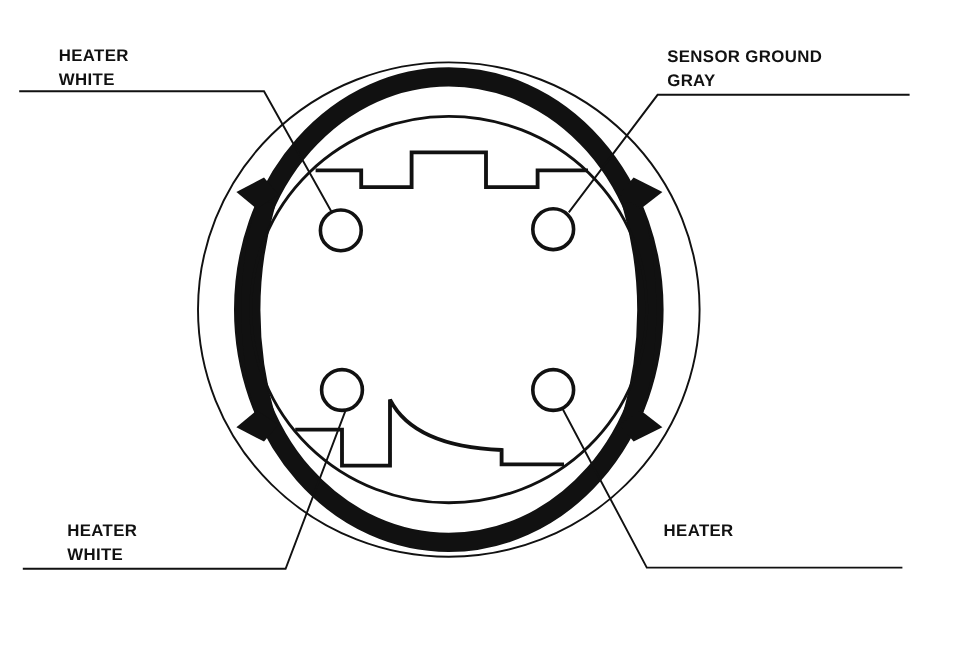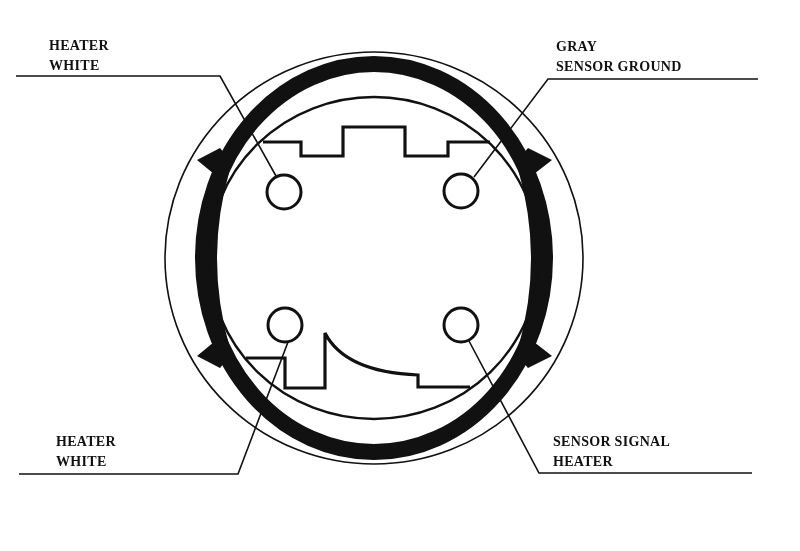--- a/index.html
+++ b/index.html
@@ -16,21 +16,21 @@
     }
     .diagram {
       position: absolute;
       left: 0;
       top: 0;
       width: 800px;
       height: 551px;
     }
     .label {
       position: absolute;
-      font-family: Liberation Serif, serif;
+      font-family: Liberation Sans, sans-serif;
       font-weight: bold;
       font-size: 14px;
       line-height: 20px;
       color: #111111;
       letter-spacing: 0.3px;
       white-space: nowrap;
     }
     .label span {
       display: block;
     }
@@ -86,25 +86,24 @@
     <polyline points="752,473 539,473 469,341"></polyline>
   </g>
 </svg>
 
 <div class="label lbl-tl">
   <span>HEATER</span>
   <span>WHITE</span>
 </div>
 
 <div class="label lbl-tr">
+  <span>SENSOR GROUND</span>
   <span>GRAY</span>
-  <span>SENSOR GROUND</span>
 </div>
 
 <div class="label lbl-bl">
   <span>HEATER</span>
   <span>WHITE</span>
 </div>
 
 <div class="label lbl-br">
-  <span>SENSOR SIGNAL</span>
   <span>HEATER</span>
 </div>
 
 </body></html>

